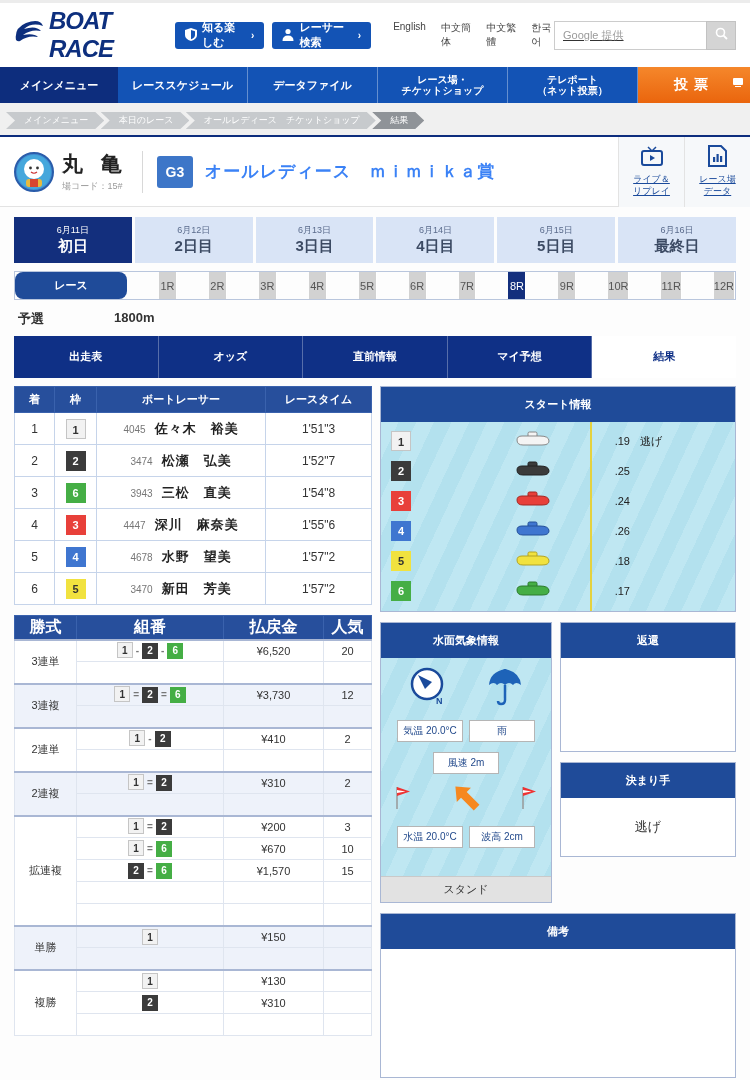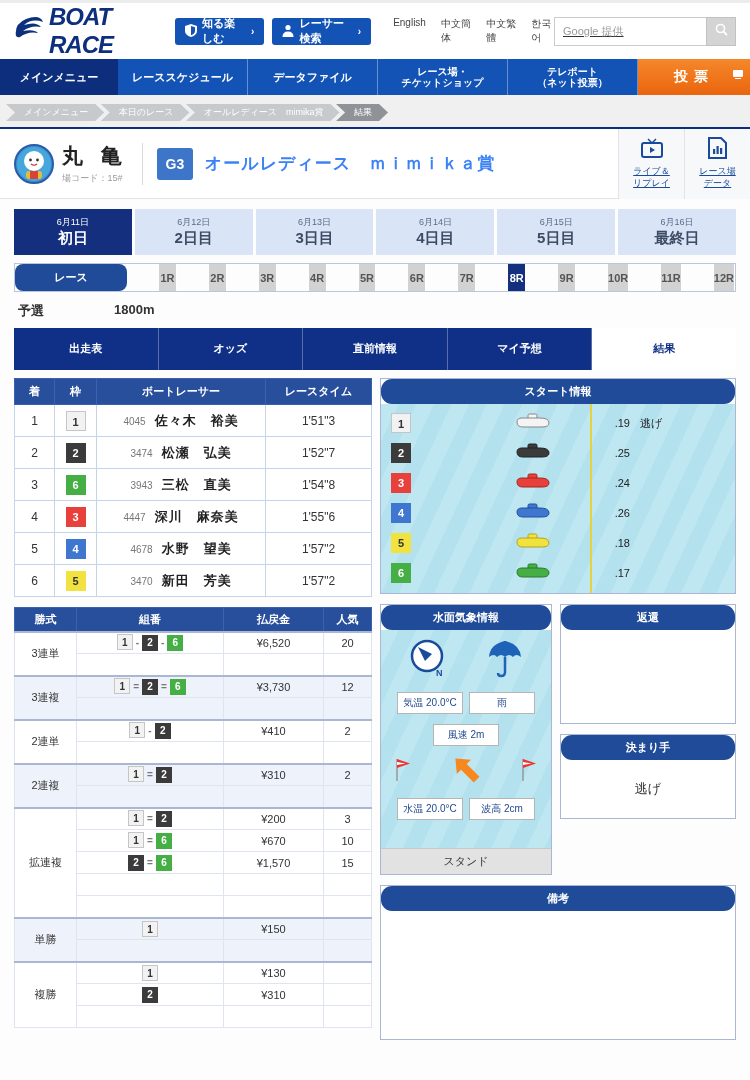--- a/index.html
+++ b/index.html
@@ -4,21 +4,21 @@
 <style>
   * { margin:0; padding:0; box-sizing:border-box; }
   body {
     width:750px; background:#fdfdfd;
     font-family:"Liberation Sans","DejaVu Sans",sans-serif;
     color:#333; border-top:3px solid #ececec;
   }
   .wrap { width:722px; margin:0 auto; }
 
   
-  .topbar { display:flex; align-items:center; height:56px; padding:0 14px; background:#fff; }
+  .topbar { display:flex; align-items:center; height:64px; padding:0 14px; background:#fff; }
   .logo { display:flex; align-items:center; gap:5px; }
   .logo-text { font-size:24px; font-weight:bold; font-style:italic; color:#0d2f7e; letter-spacing:-1px; }
   .tb-btn { display:flex; align-items:center; gap:5px; background:#1353b5; color:#fff; font-size:11px; font-weight:bold;
     height:27px; padding:0 10px; border-radius:3px; margin-left:8px; cursor:pointer; }
   .tb-btn .arr { font-size:10px; }
   .langs { display:flex; gap:15px; margin-left:22px; font-size:10px; color:#444; }
   .langs span { cursor:pointer; }
   .gsearch { margin-left:auto; display:flex; }
   .gsearch input { width:152px; height:29px; border:1px solid #ccc; border-right:none; font-size:11px; padding:0 8px; color:#333;text-decoration:underline; }
   .gsearch input::placeholder { color:#9a9a9a; }
@@ -68,21 +68,21 @@
   .daytab.active { background:#132f7d; }
   .daytab.active .d, .daytab.active .n { color:#fff; }
 
   
   .racesel { margin-top:8px; border:1px solid #b9c6dd; }
   .rrow { display:flex; }
   .rlabel { flex:0 0 112px; background:#1f4b99; color:#fff; font-size:11px; font-weight:bold;
     display:flex; align-items:center; justify-content:center; border-bottom:1px solid #fff;border-radius:8px; }
   .rrow:last-child .rlabel { border-bottom:none; }
   .rcell { flex:1; height:27px; display:flex; align-items:center; justify-content:center; font-size:11px; cursor:pointer; }
-  .rnum { background:#d2d2d2; color:#555; font-weight:bold; border-right:1px solid #fff;margin-left:32px; }
+  .rnum { background:#d2d2d2; color:#555; font-weight:normal; border-right:1px solid #fff;margin-left:32px; }
   .rnum.active { background:#132f7d; color:#fff; }
   .rtime { background:#fff; color:#333; border-right:1px solid #ddd; border-top:1px solid #ddd; }
 
   .racemeta { display:flex; gap:70px; padding:10px 4px 8px; font-size:13px; font-weight:bold; color:#333; }
 
   
   .tabbar { display:flex; background:#0f3086; height:42px; }
   .tab { flex:1; display:flex; flex-direction:column; align-items:center; justify-content:center; color:#fff;
     font-size:11px; font-weight:bold; line-height:1.2; cursor:pointer; border-right:1px solid rgba(255,255,255,.3); text-align:center; }
   .tab:last-child { border-right:none; }
@@ -110,34 +110,34 @@
   .k1 { background:#f2f2f2; color:#333; border:1px solid #c5c5c5; }
   .k2 { background:#3b3b3b; color:#fff; }
   .k3 { background:#e8403a; color:#fff; }
   .k4 { background:#3f76d0; color:#fff; }
   .k5 { background:#f1e23f; color:#333; }
   .k6 { background:#45ae45; color:#fff; }
   .sep { color:#777; font-weight:bold; font-size:10px; margin:0 3px; display:inline-block; }
 
   
   .panel { border:1px solid #a9b7d4; background:#fff; }
-  .phead { background:#1f4b99; color:#fff; font-size:11px; font-weight:bold; height:25px;
-    display:flex; align-items:center; justify-content:center;border-radius:11px; }
+  .phead { background:#1f4b99; color:#fff; font-size:11px; font-weight:bold; height:35px;
+    display:flex; align-items:center; justify-content:center; }
   .water { background:repeating-linear-gradient(115deg,#bfe7f2 0 16px,#b3e1ee 16px 32px); position:relative; }
   .startbody { height:189px; padding:4px 0; }
   .startline { position:absolute; top:0; bottom:0; left:59%; width:2px; background:#e5d23e; }
   .srow { position:relative; height:30px; display:flex; align-items:center; }
   .srow .chip { position:absolute; left:10px; }
   .boat { position:absolute; left:38%; }
   .stiming { position:absolute; left:66%; font-size:11px; color:#222; }
   .sremark { margin-left:10px; }
 
   
   .payout { border:1px solid #a9b7d4; margin-top:10px; }
-  .payout th { background:#274f9c; color:#fff; font-size:11px; font-weight:bold; height:24px; border:1px solid #3a62ad; }
+  .payout th { background:#274f9c; color:#fff; font-size:16px; font-weight:bold; height:24px; border:1px solid #3a62ad; }
   .payout td { border:1px solid #dfe5ef; height:22px; font-size:11px; text-align:center; background:#fff; }
   .payout tr.sec-top td { border-top:2px solid #a9b7d4; }
   .payout .tint td { background:#eef2fa; }
   .payout .kname { width:62px; font-size:11px; color:#333; }
   .payout .amt { width:100px; }
   .payout .pop { width:48px; }
 
   
   .rgrid { display:flex; gap:8px; margin-top:10px; align-items:flex-start; }
   .weather { flex:0 0 172px; }
@@ -230,21 +230,21 @@
     <svg width="10" height="9" viewBox="0 0 10 9">
         <rect x="0" y="0" width="10" height="7" rx="1" fill="#fff"></rect>
         <rect x="2" y="8" width="6" height="1" fill="#fff"></rect>
       </svg>
   </div>
 </div>
 
 <div class="crumbbar">
   <span class="crumb">メインメニュー</span>
   <span class="crumb">本日のレース</span>
-  <span class="crumb">オールレディース　mimika賞</span>
+  <span class="crumb">オールレディース　チケットショップ</span>
   <span class="crumb last">結果</span>
 </div>
 
 <div class="navy-rule"></div>
 
 <div class="venue">
   <div class="mascot">
     <svg width="34" height="34" viewBox="0 0 34 34">
         <circle cx="17" cy="17" r="17" fill="#45a7dc"></circle>
         <circle cx="17" cy="14" r="10" fill="#fff"></circle>

